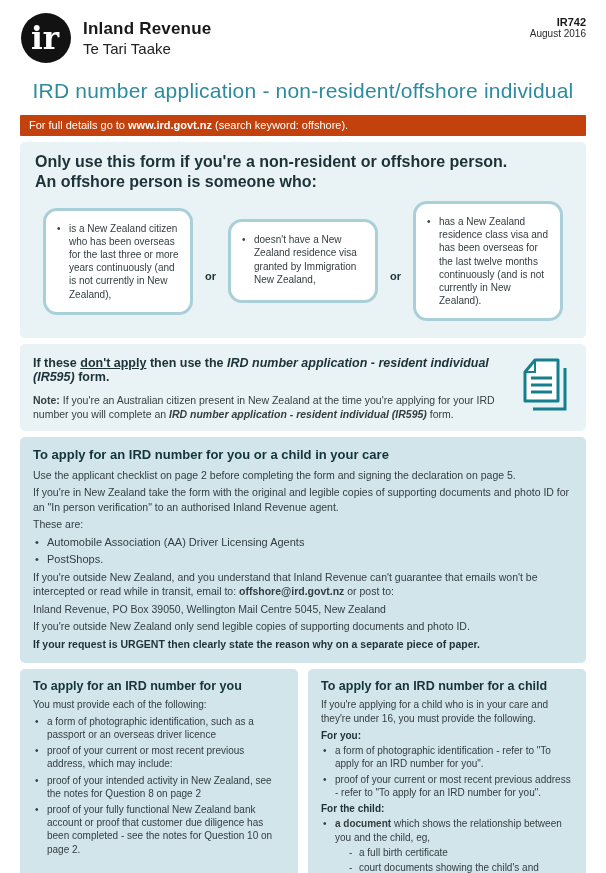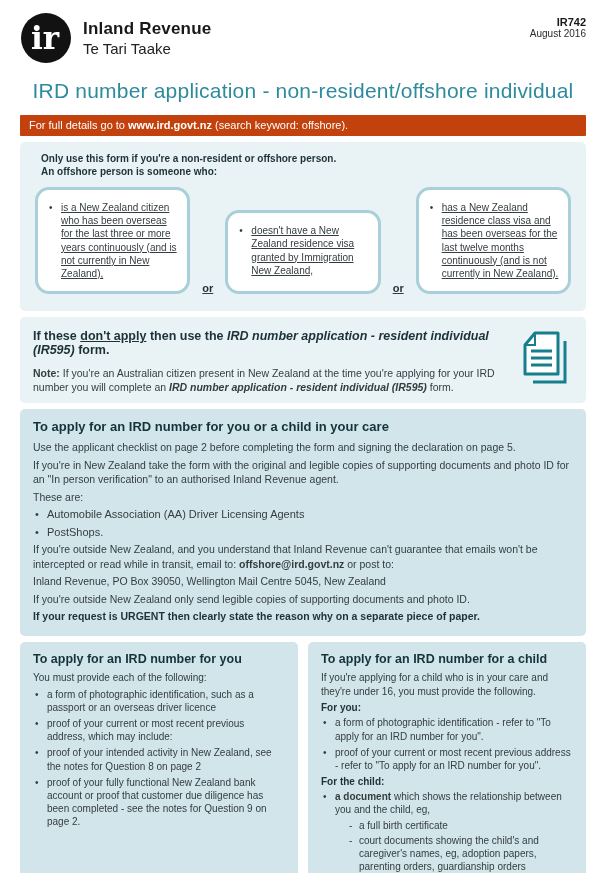--- a/index.html
+++ b/index.html
@@ -21,23 +21,23 @@
     text-align:center;color:#2e8b9e;font-size:21px;font-weight:400;
     margin:15px 0 12px;letter-spacing:.2px;
   }
   
   .banner{background:#c2410c;color:#fff;font-size:11px;padding:4px 9px 5px;border-radius:1px;}
   .banner b{font-weight:bold;}
   
   .block{border-radius:5px;padding:9px 13px;margin-top:6px;}
   .light{background:#e9f2f5;}
   .mid{background:#d2e5ea;}
-  .bold-line{font-weight:bold;font-size:10px;margin:2px 8px;color:#1c3238;}
+  .bold-line{font-weight:bold;font-size:16px;margin:2px 2px;color:#1c3238;}
   
-  .boxes-row{display:flex;align-items:flex-end;margin:10px 2px 8px;text-decoration:underline;}
+  .boxes-row{display:flex;align-items:center;margin:10px 10px 8px;}
   .elig-box{
     background:#fff;border:3px solid #a9cfd8;border-radius:14px;
     padding:8px 9px;flex:1;min-height:62px;font-size:10px;line-height:1.32;
   }
   .or{font-weight:bold;font-size:11px;color:#1c3238;padding:0 12px;margin-top:30px;flex:0 0 auto;}
   ul.dots{margin:3px 0;padding:0;list-style:none;}
   ul.dots>li{position:relative;padding-left:14px;margin:3px 0;line-height:1.32;}
   ul.dots>li::before{content:"\2022";position:absolute;left:2px;}
   ul.dashes{list-style:none;padding:0;margin:2px 0 2px 14px;}
   ul.dashes>li{position:relative;padding-left:10px;margin:2px 0;line-height:1.32;}
@@ -160,21 +160,21 @@
 
     <div class="block mid col" style="margin-top:0;">
       <h2 class="sect-h">To apply for an IRD number for you</h2>
       <p class="p">You must provide each of the following:</p>
       <ul class="dots">
         <li>a form of photographic identification, such as a passport or an overseas driver licence</li>
         <li>
           <span>proof of your current or most recent previous address, which may include:</span>
         </li>
         <li>proof of your intended activity in New Zealand, see the notes for Question 8 on page 2</li>
-        <li>proof of your fully functional New Zealand bank account or proof that customer due diligence has been completed - see the notes for Question 9 on page 2.</li>
+        <li>proof of your fully functional New Zealand bank account or proof that customer due diligence has been completed - see the notes for Question 10 on page 2.</li>
       </ul>
     </div>
 
     <div class="block mid col" style="margin-top:0;">
       <h2 class="sect-h">To apply for an IRD number for a child</h2>
       <p class="p">If you're applying for a child who is in your care and they're under 16, you must provide the following.</p>
       <p class="sub-label">For you:</p>
       <ul class="dots">
         <li>a form of photographic identification - refer to "To apply for an IRD number for you".</li>
         <li>proof of your current or most recent previous address - refer to "To apply for an IRD number for you".</li>

